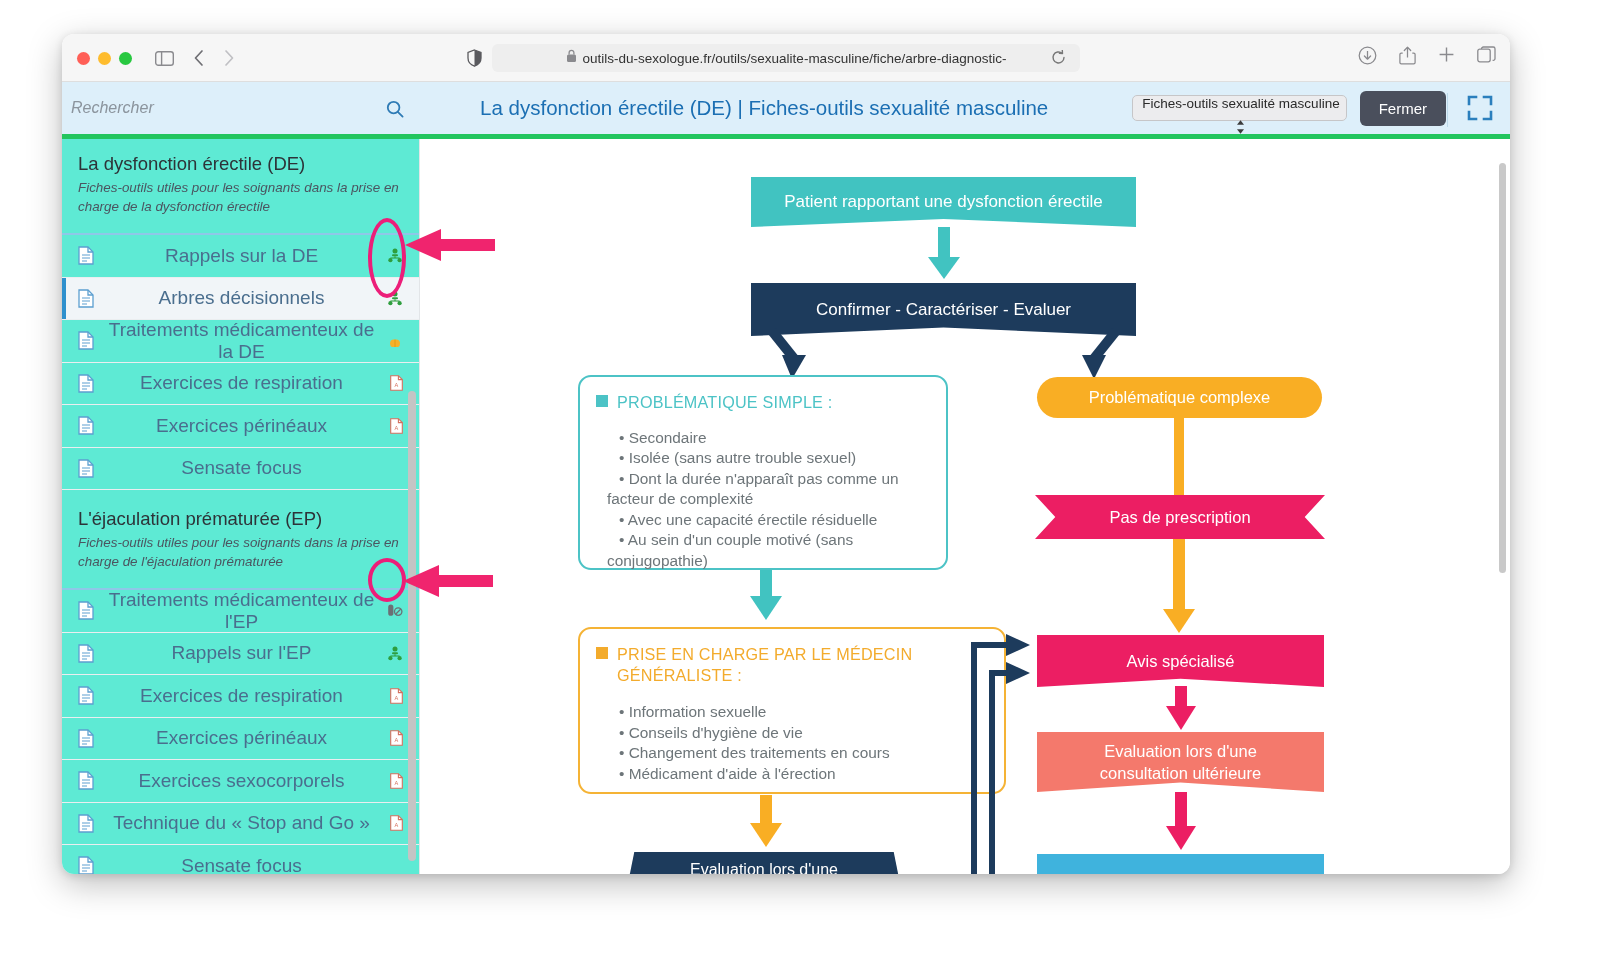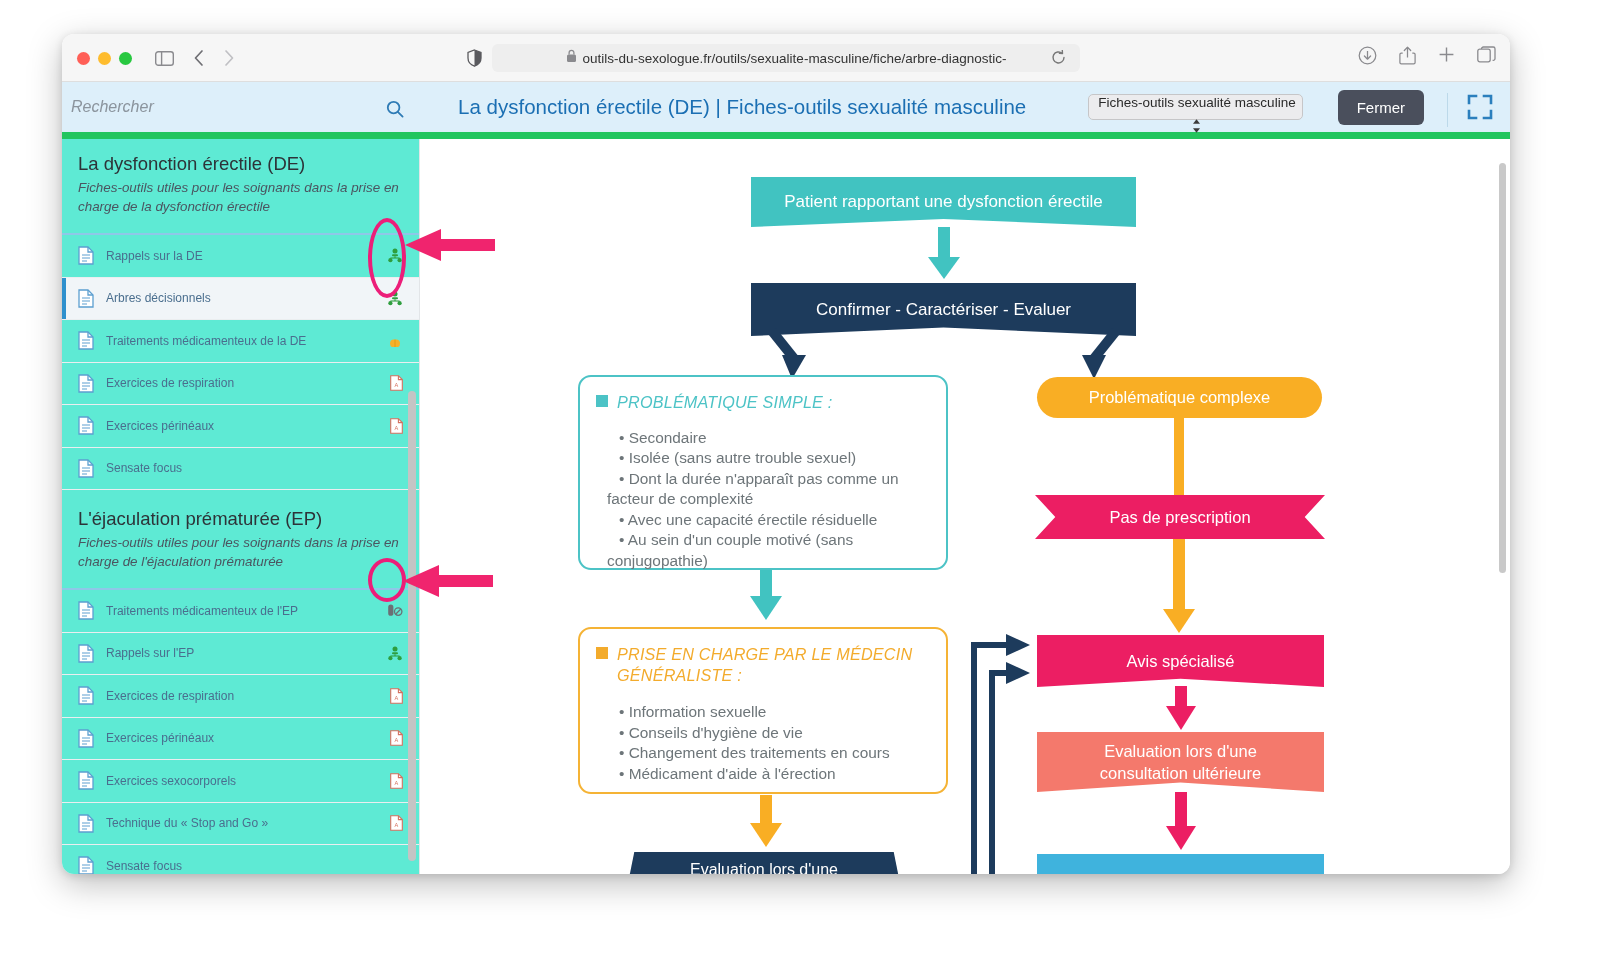--- a/index.html
+++ b/index.html
@@ -63,22 +63,21 @@
   #btn-reload { position: absolute; right: 14px; top: 6px; color: #777; }
 
   #right-icons { position: absolute; right: 14px; top: 12px; display: flex; gap: 22px; color: #8a8a8e; }
 
   
   #appbar {
     position: relative;
     height: 57px;
     background: #ddeffa;
     display: flex; align-items: center;
-    border-bottom: 7px solid #22c55e;
-    gap: 22px;
+    border-bottom: 5px solid #22c55e;
   }
   #search-zone {
     width: 358px; height: 100%;
     display: flex; align-items: center;
     padding-left: 9px;
     position: relative;
   }
   #search-input {
     border: none; background: transparent; outline: none;
     font-family: "Liberation Sans", sans-serif;
@@ -147,21 +146,21 @@
     border-bottom: 1px solid #ebeef0;
     position: relative;
     cursor: pointer;
   }
   .doc-item.selected { background: #f1f5f8; }
   .doc-item.selected::before {
     content: ""; position: absolute; left: 0; top: 0;
     width: 4px; height: 100%; background: #2e90cd;
   }
   .doc-ico { width: 28px; color: #5c9fd0; display: flex; align-items: center; }
-  .doc-label { font-size: 12px; color: #4a6e8e; flex: 1; }
+  .doc-label { font-size: 19px; color: #4a6e8e; flex: 1; text-align: center; }
   .doc-badge { width: 26px; display: flex; align-items: center; justify-content: flex-end; }
 
   #sidebar-scrollbar {
     position: absolute; right: 3px; top: 252px;
     width: 8px; height: 470px;
     background: #c4c4c4; border-radius: 4px;
   }
 
   
   #main {
@@ -182,21 +181,21 @@
   .banner-down { clip-path: polygon(0 0, 100% 0, 100% 100%, 50% 84%, 0 100%); }
   
   .ribbon { clip-path: polygon(0 0, 100% 0, 93% 50%, 100% 100%, 0 100%, 7% 50%); }
   
   .banner-trap { clip-path: polygon(4% 0, 96% 0, 100% 100%, 0 100%); }
 
   .card {
     position: absolute; background: #ffffff;
     border-radius: 13px; border: 2px solid #4cc3c6;
   }
-  .card-title { font-size: 16.2px; letter-spacing: .2px; font-style: italic; }
+  .card-title { font-size: 16.2px; letter-spacing: .2px; }
   .card-body { font-size: 15.4px; color: #6d7579; line-height: 1.33; }
   .sq { display: inline-block; width: 12px; height: 12px; margin-right: 9px; vertical-align: 1px; }
 
   .arrow-line { position: absolute; }
 
   
   .annot-ellipse {
     position: absolute;
     border: 4px solid #ec1e79;
     border-radius: 50%;
@@ -640,21 +639,21 @@
             <div>• Au sein d'un couple motivé (sans</div>
             <div style="margin-left:-12px">conjugopathie)</div>
           </div>
         </div>
 
         <svg class="arrow-line" style="left:327px; top:415px;" width="38" height="55">
           <rect x="13" y="0" width="12" height="30" fill="#41c3c1"></rect>
           <polygon points="3,26 35,26 19,50" fill="#41c3c1"></polygon>
         </svg>
 
-        <div class="card" style="left:158px; top:472px; width:370px; height:167px; border-color:#f5b335;">
+        <div class="card" style="left:158px; top:472px; width:428px; height:167px; border-color:#f5b335;">
           <div class="card-title" style="padding:15px 14px 0 16px; color:#f3ab2c; line-height:1.3;">
             <span class="sq" style="background:#f3ab2c;"></span><span>PRISE EN CHARGE PAR LE  MÉDECIN</span>
             <div style="margin-left:21px">GÉNÉRALISTE :</div>
           </div>
           <div class="card-body" style="padding:16px 12px 0 39px;">
             <div>• Information sexuelle</div>
             <div>• Conseils d'hygiène de vie</div>
             <div>• Changement des traitements en cours</div>
             <div>• Médicament d'aide à l'érection</div>
           </div>

